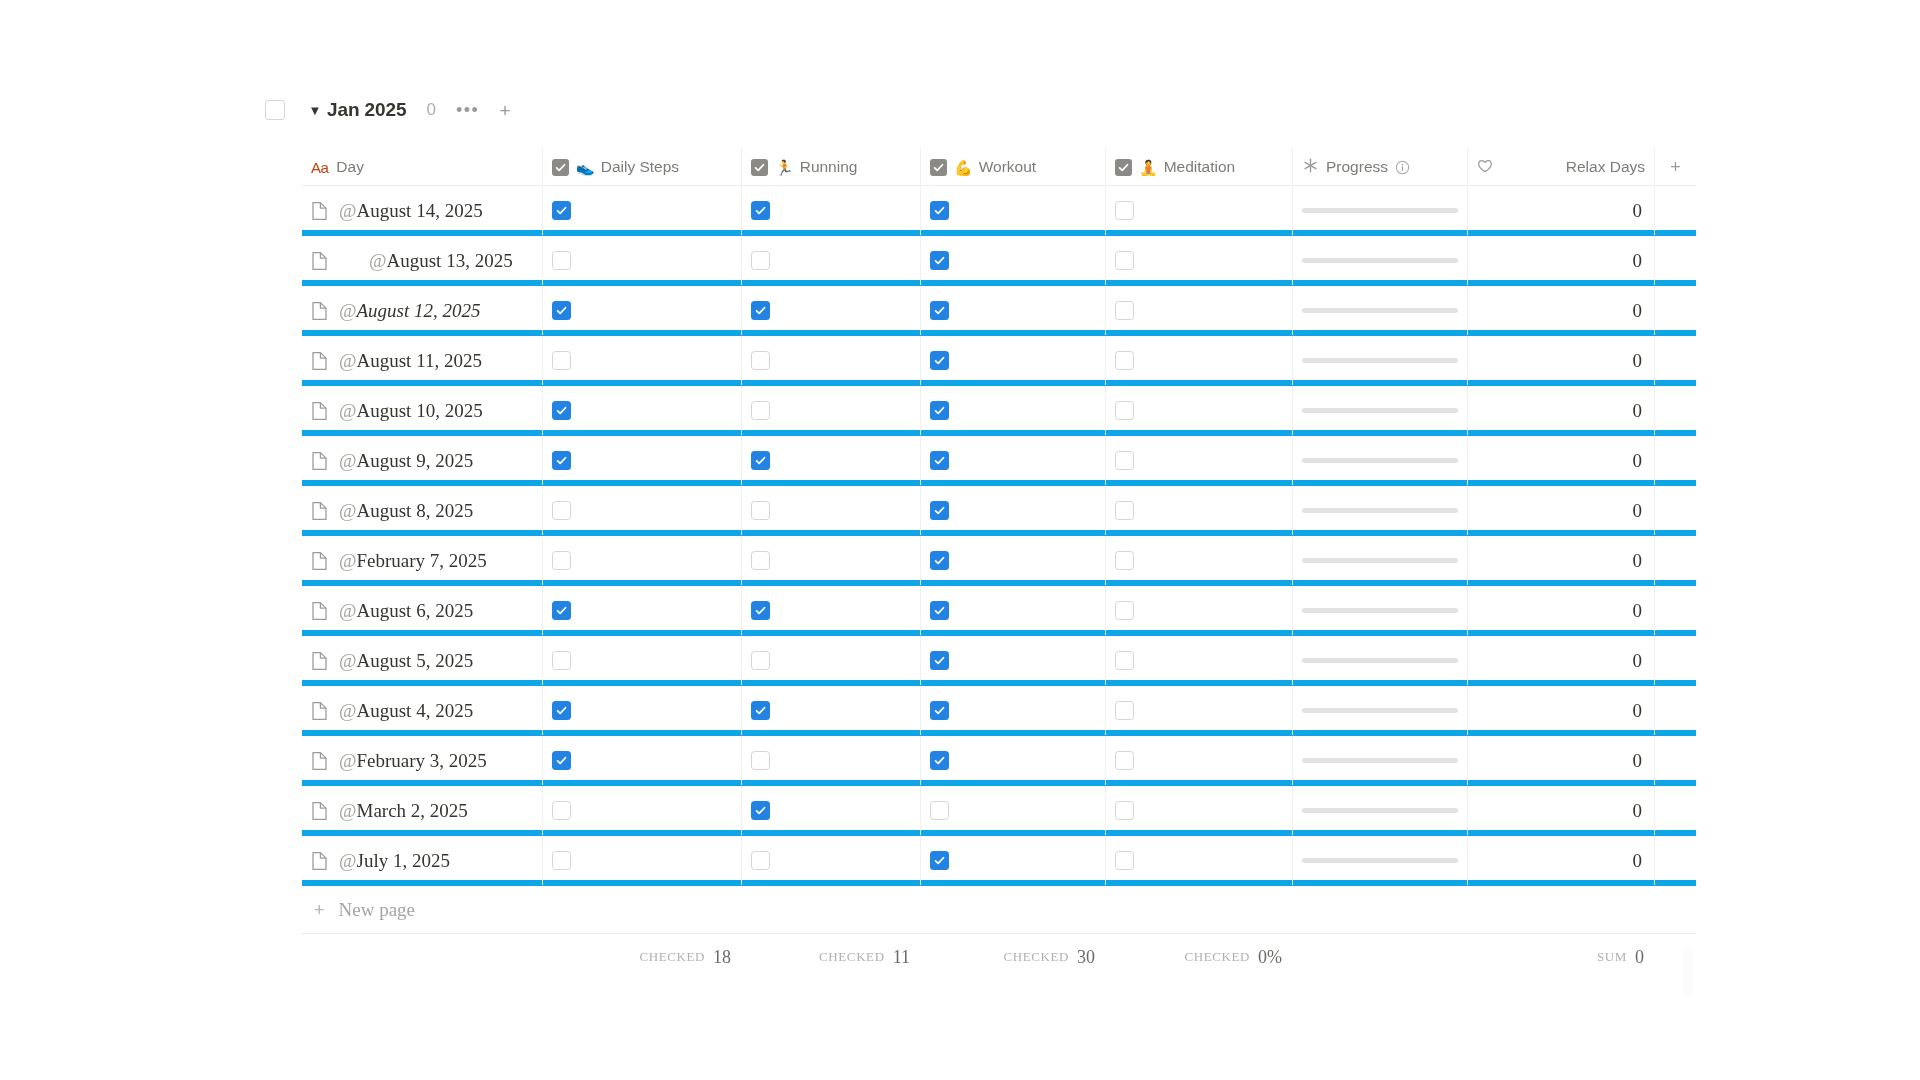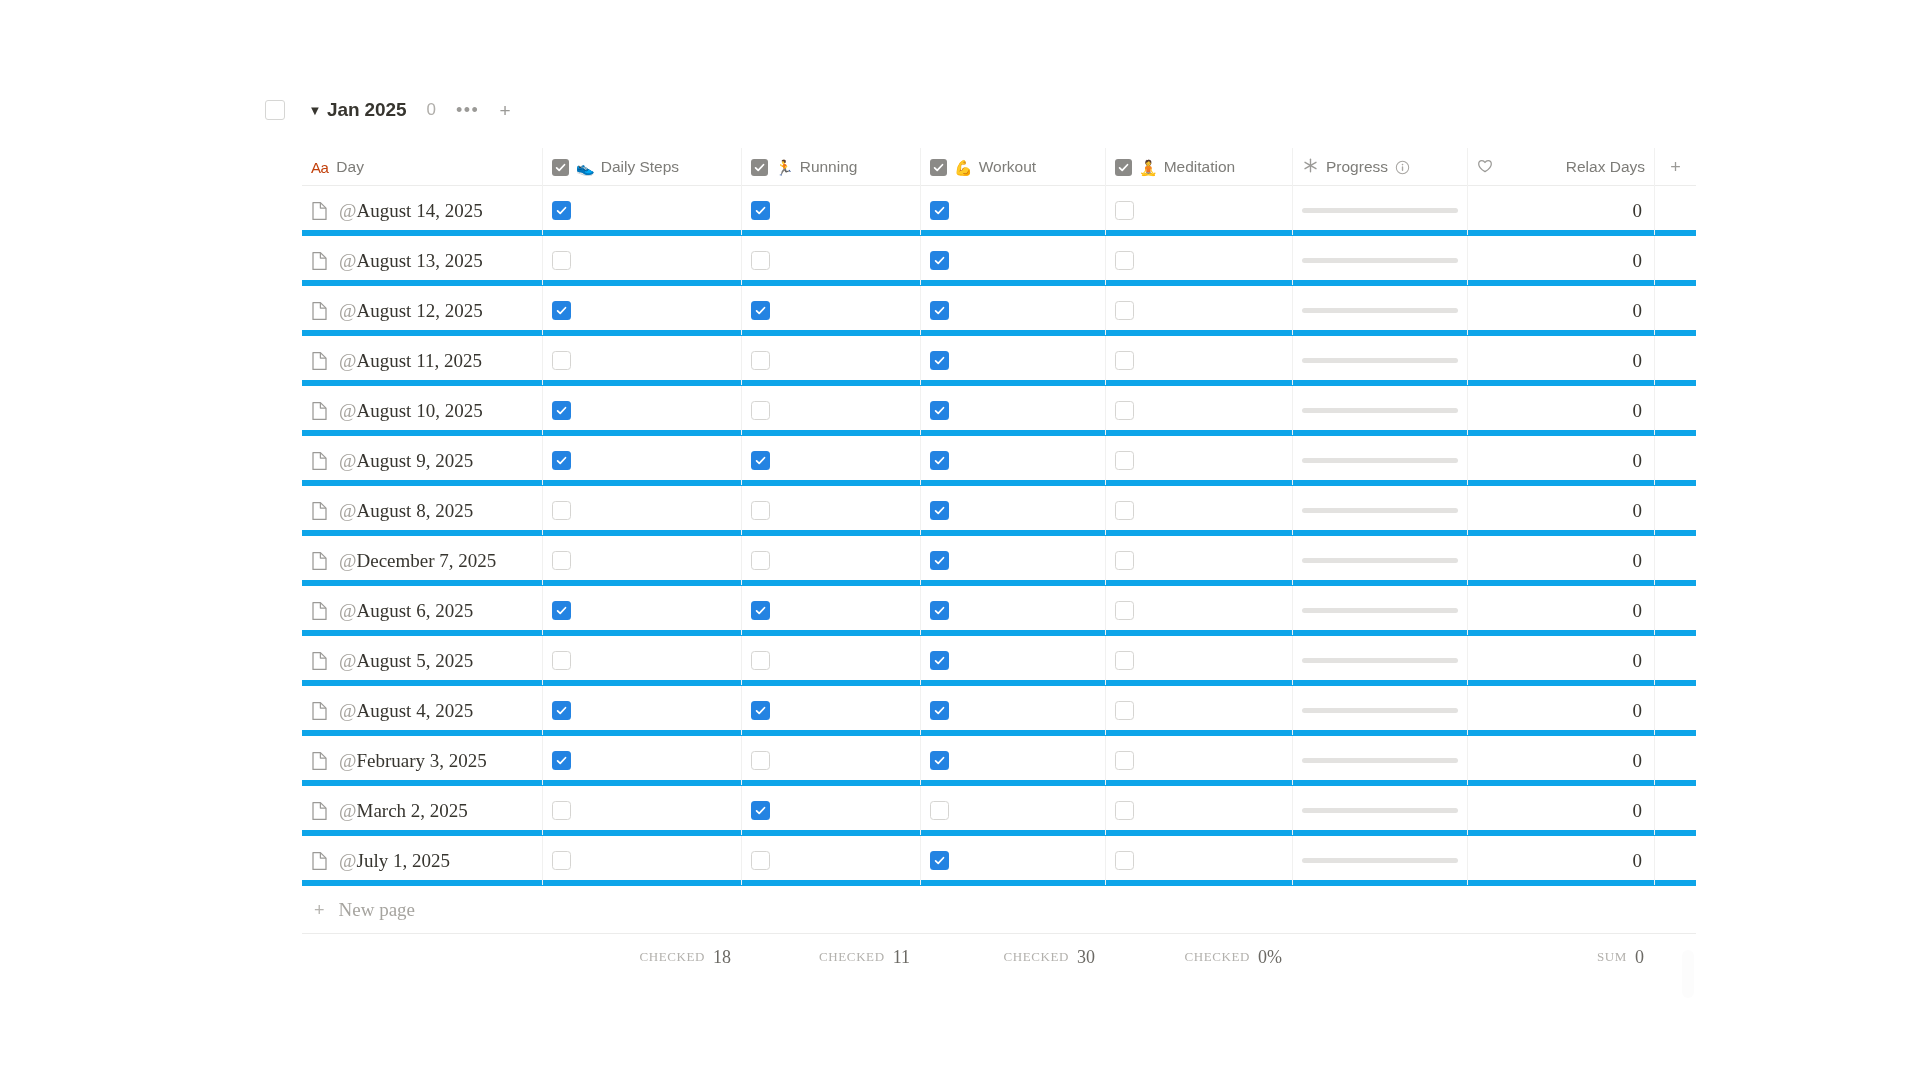--- a/index.html
+++ b/index.html
@@ -395,21 +395,21 @@
           </div>
           <div class="td" style="width: 175px; flex: 0 0 175px;">
             <span class="bar-track"><span class="bar-fill" style="width:75%"></span></span>
           </div>
           <div class="td" style="width: 187px; flex: 0 0 187px;">
             <span class="relax-val">0</span>
           </div>
           <div class="td" style="flex: 1 1 auto;"></div>
         </div>
         <div class="trow">
-          <div class="td" style="width: 241px; flex: 0 0 241px;">
+          <div class="td" style="width: 241px; flex: 0 0 241px; gap: 30px;">
             <span class="page-icon">
               <svg width="17" height="20" viewBox="0 0 17 20">
                 <path d="M2 1.6 h7.4 L15 7.1 V18.4 H2 Z" fill="#fff" stroke="#9b9a97" stroke-width="1.25" stroke-linejoin="round"></path>
                 <path d="M9.4 1.6 V7.1 H15" fill="none" stroke="#9b9a97" stroke-width="1.25" stroke-linejoin="round"></path>
               </svg>
             </span>
             <span class="day-text"><span class="day-at">@</span><span>August 13, 2025</span></span>
           </div>
           <div class="td" style="width: 199px; flex: 0 0 199px;">
             <span class="cbx off"></span>
@@ -429,21 +429,21 @@
           </div>
           <div class="td" style="width: 175px; flex: 0 0 175px;">
             <span class="bar-track"><span class="bar-fill" style="width:25%"></span></span>
           </div>
           <div class="td" style="width: 187px; flex: 0 0 187px;">
             <span class="relax-val">0</span>
           </div>
           <div class="td" style="flex: 1 1 auto;"></div>
         </div>
         <div class="trow">
-          <div class="td" style="width: 241px; flex: 0 0 241px;">
+          <div class="td" style="width: 241px; flex: 0 0 241px; font-style: italic;">
             <span class="page-icon">
               <svg width="17" height="20" viewBox="0 0 17 20">
                 <path d="M2 1.6 h7.4 L15 7.1 V18.4 H2 Z" fill="#fff" stroke="#9b9a97" stroke-width="1.25" stroke-linejoin="round"></path>
                 <path d="M9.4 1.6 V7.1 H15" fill="none" stroke="#9b9a97" stroke-width="1.25" stroke-linejoin="round"></path>
               </svg>
             </span>
             <span class="day-text"><span class="day-at">@</span><span>August 12, 2025</span></span>
           </div>
           <div class="td" style="width: 199px; flex: 0 0 199px;">
             <span class="cbx on">
@@ -626,21 +626,21 @@
           <div class="td" style="flex: 1 1 auto;"></div>
         </div>
         <div class="trow">
           <div class="td" style="width: 241px; flex: 0 0 241px;">
             <span class="page-icon">
               <svg width="17" height="20" viewBox="0 0 17 20">
                 <path d="M2 1.6 h7.4 L15 7.1 V18.4 H2 Z" fill="#fff" stroke="#9b9a97" stroke-width="1.25" stroke-linejoin="round"></path>
                 <path d="M9.4 1.6 V7.1 H15" fill="none" stroke="#9b9a97" stroke-width="1.25" stroke-linejoin="round"></path>
               </svg>
             </span>
-            <span class="day-text"><span class="day-at">@</span><span>December 7, 2025</span></span>
+            <span class="day-text"><span class="day-at">@</span><span>February 7, 2025</span></span>
           </div>
           <div class="td" style="width: 199px; flex: 0 0 199px;">
             <span class="cbx off"></span>
           </div>
           <div class="td" style="width: 179px; flex: 0 0 179px;">
             <span class="cbx off"></span>
           </div>
           <div class="td" style="width: 185px; flex: 0 0 185px;">
             <span class="cbx on">
               <svg width="13" height="13" viewBox="0 0 16 16">

